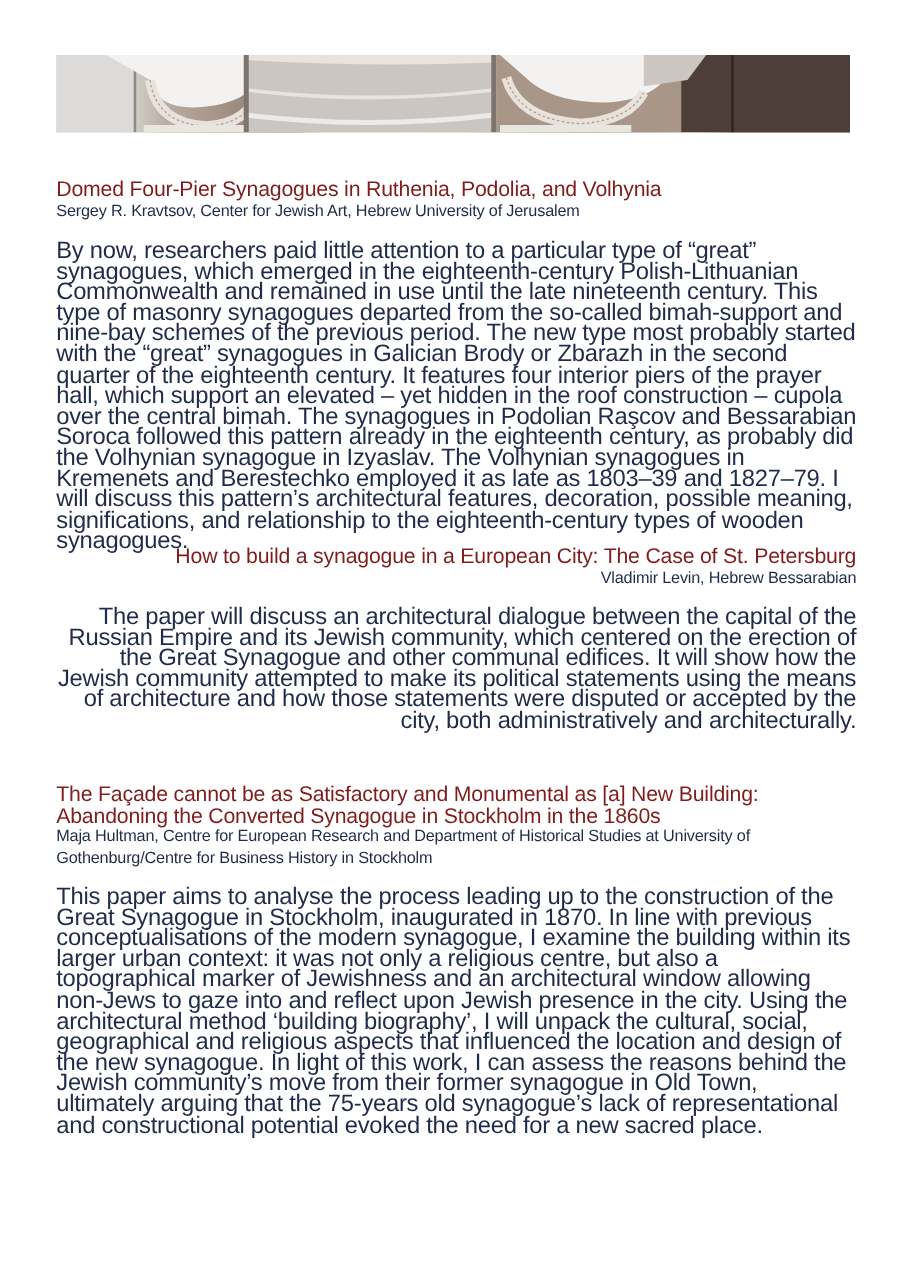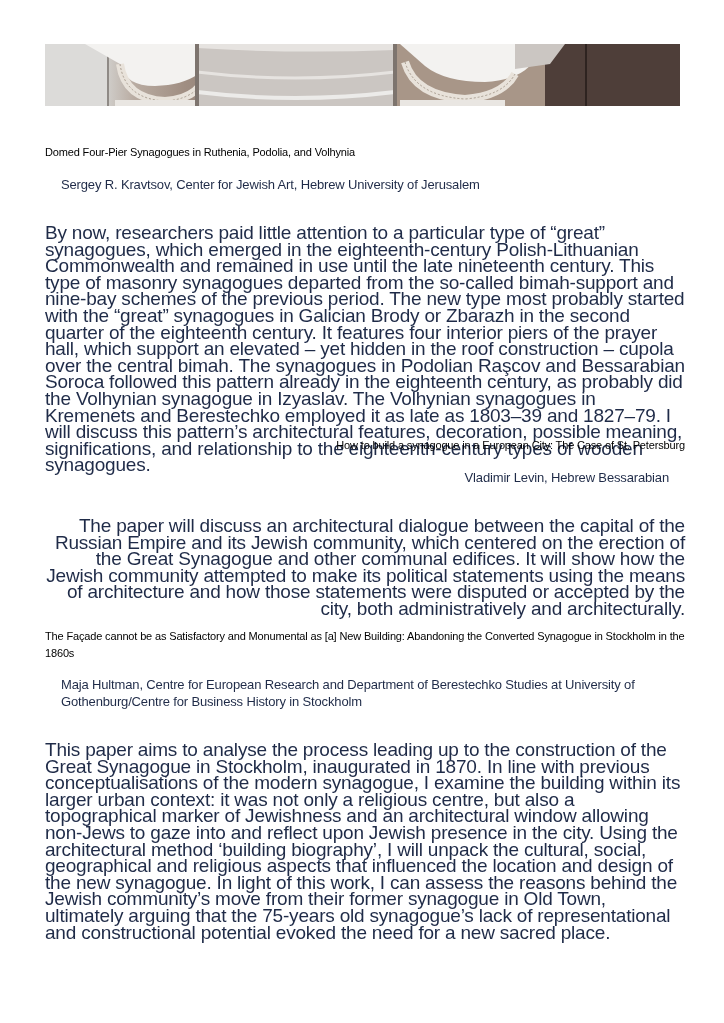--- a/index.html
+++ b/index.html
@@ -2,22 +2,22 @@
 <html><head>
 <meta charset="utf-8">
 <style>
   html, body { margin: 0; padding: 0; background: #ffffff; }
   body { width: 724px; height: 1023px; position: relative; overflow: hidden;
          font-family: "Liberation Sans", "DejaVu Sans", sans-serif; }
   .banner { position: absolute; left: 45px; top: 44px; width: 635px; height: 62px; overflow: hidden;
             background: linear-gradient(90deg, #d9d8d6 0%, #cfccc8 10%, #b9aca2 14%, #a08e82 22%, #8a7d76 30%, #c9c4c0 33%, #d8d4d0 45%, #bcb4ae 58%, #8e827a 66%, #9c8e84 70%, #b3a69b 80%, #5a4a44 86%, #4a3a35 100%); }
   .banner svg { position: absolute; left: 0; top: 0; }
   .section { position: absolute; left: 45px; width: 640px; }
-  .title { color: #000000; font-size: 11px; line-height: 16.5px; margin: 0; letter-spacing: -0.15px; }
-  .author { color: #1f2b48; font-size: 13px; line-height: 16.5px; margin: 16px; letter-spacing: -0.15px; }
+  .title { color: #7f1d1d; font-size: 17px; line-height: 16.5px; margin: 0; letter-spacing: -0.15px; }
+  .author { color: #1f2b48; font-size: 13px; line-height: 16.5px; margin: 0; letter-spacing: -0.15px; }
   .body { color: #1f2b48; font-size: 19px; line-height: 16.6px; margin: 0; letter-spacing: -0.2px; }
   .gap { height: 16px; }
 </style>
 </head>
 <body>
 
 <div class="banner">
   <svg width="635" height="62" viewBox="0 0 635 62">
 
     <rect x="0" y="0" width="62" height="62" fill="#dcdbd9"></rect>
@@ -56,16 +56,16 @@
 
 <div class="section" style="top:437px;text-align:right;">
   <p class="title">How to build a synagogue in a European City: The Case of St. Petersburg</p>
   <p class="author">Vladimir Levin, Hebrew Bessarabian</p>
   <div class="gap"></div>
   <p class="body">The paper will discuss an architectural dialogue between the capital of the Russian Empire and its Jewish community, which centered on the erection of the Great Synagogue and other communal edifices. It will show how the Jewish community attempted to make its political statements using the means of architecture and how those statements were disputed or accepted by the city, both administratively and architecturally.</p>
 </div>
 
 <div class="section" style="top:628px;">
   <p class="title">The Façade cannot be as Satisfactory and Monumental as [a] New Building: Abandoning the Converted Synagogue in Stockholm in the 1860s</p>
-  <p class="author">Maja Hultman, Centre for European Research and Department of Berestechko Studies at University of Gothenburg/Centre for Business History in Stockholm</p>
+  <p class="author">Maja Hultman, Centre for European Research and Department of Historical Studies at University of Gothenburg/Centre for Business History in Stockholm</p>
   <div class="gap"></div>
   <p class="body">This paper aims to analyse the process leading up to the construction of the Great Synagogue in Stockholm, inaugurated in 1870. In line with previous conceptualisations of the modern synagogue, I examine the building within its larger urban context: it was not only a religious centre, but also a topographical marker of Jewishness and an architectural window allowing non-Jews to gaze into and reflect upon Jewish presence in the city. Using the architectural method ‘building biography’, I will unpack the cultural, social, geographical and religious aspects that influenced the location and design of the new synagogue. In light of this work, I can assess the reasons behind the Jewish community’s move from their former synagogue in Old Town, ultimately arguing that the 75-years old synagogue’s lack of representational and constructional potential evoked the need for a new sacred place.</p>
 </div>
 
 </body></html>

